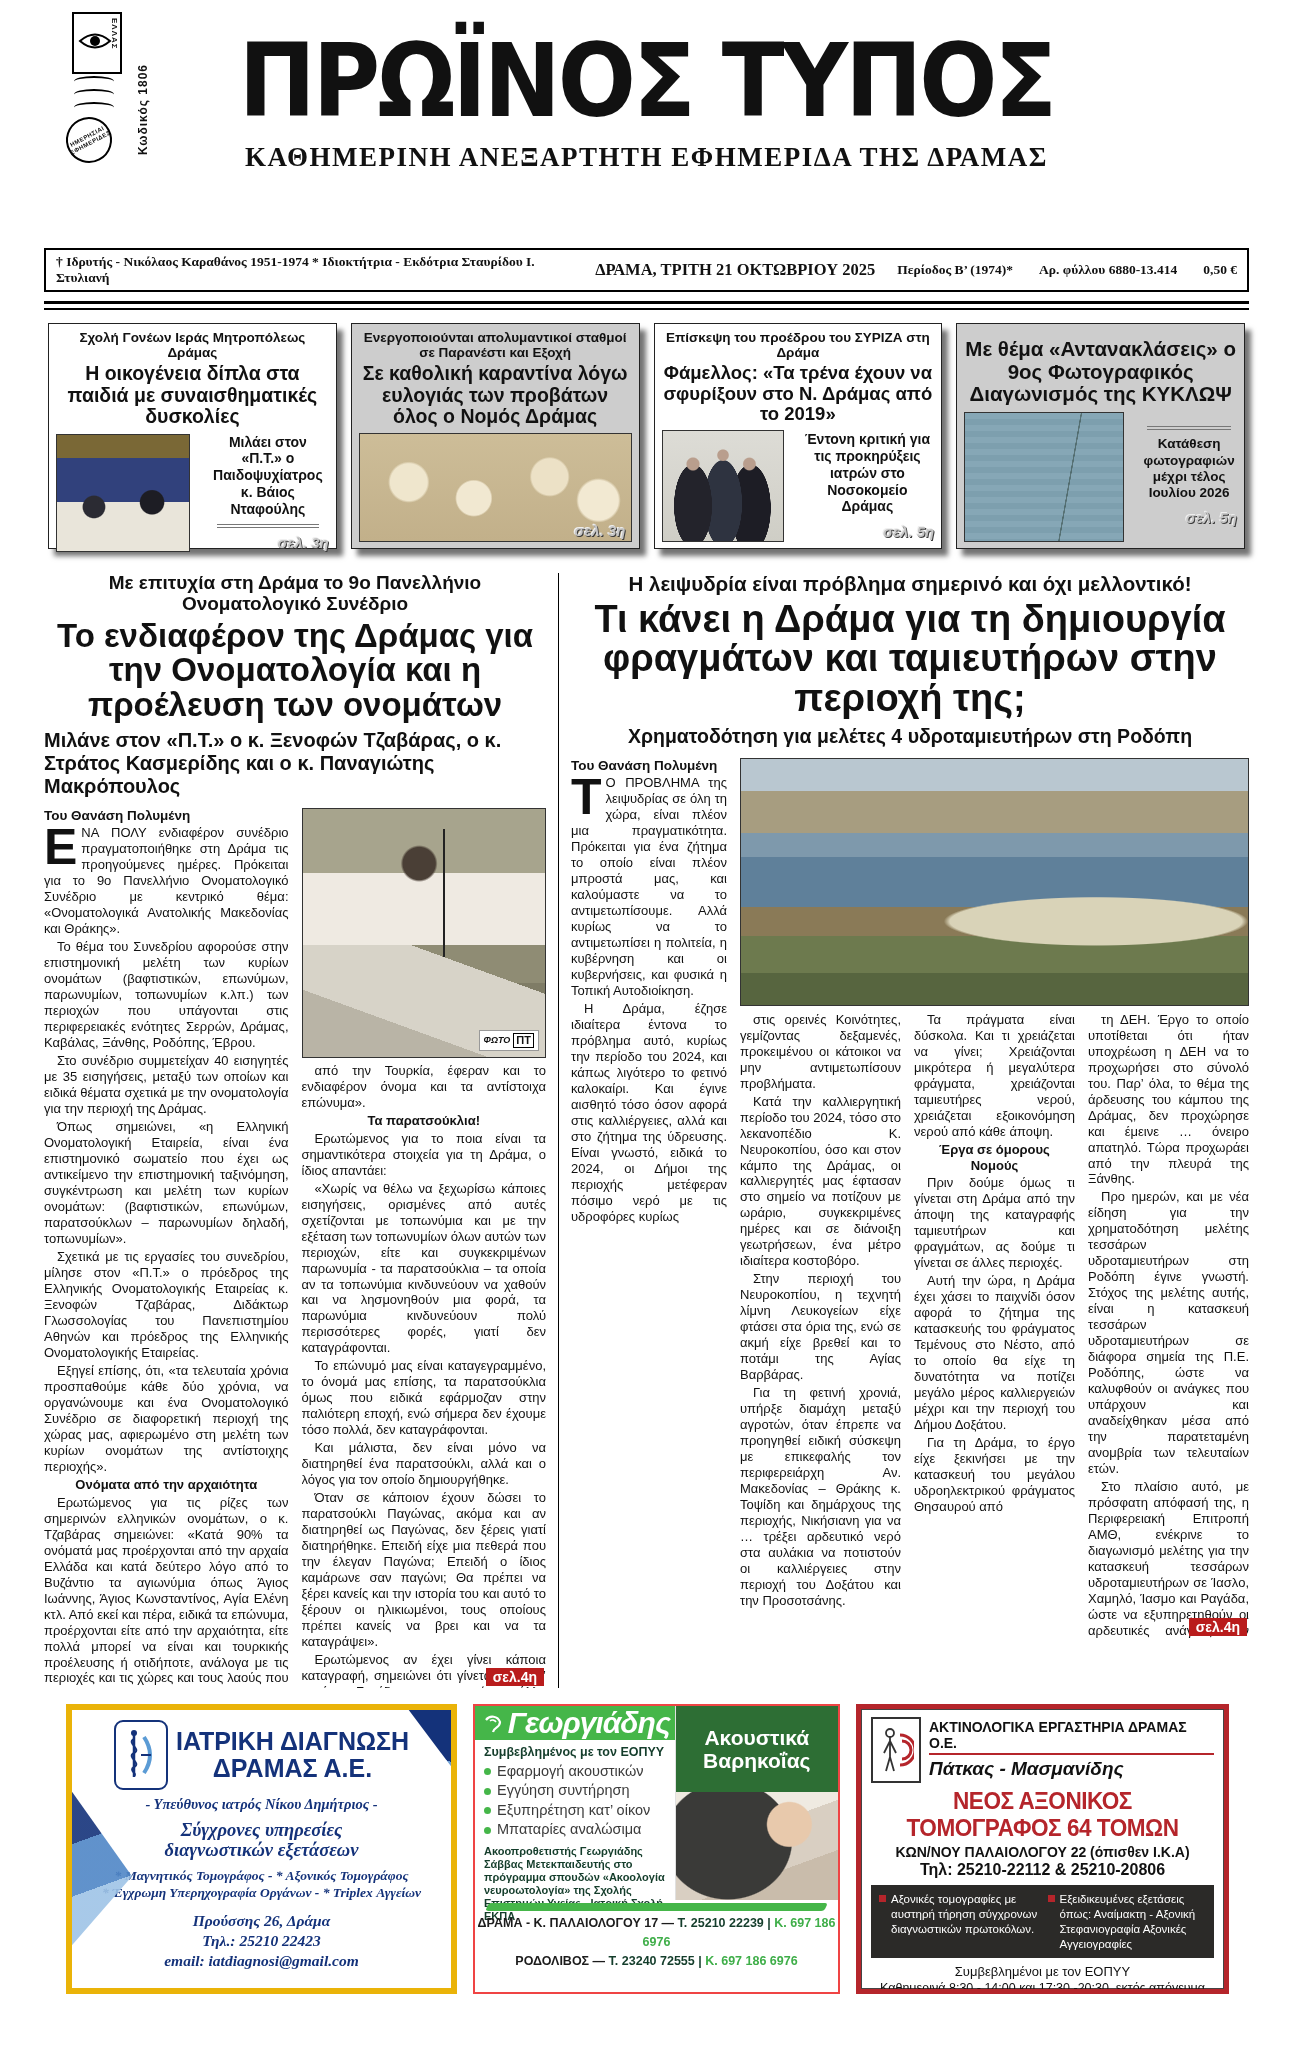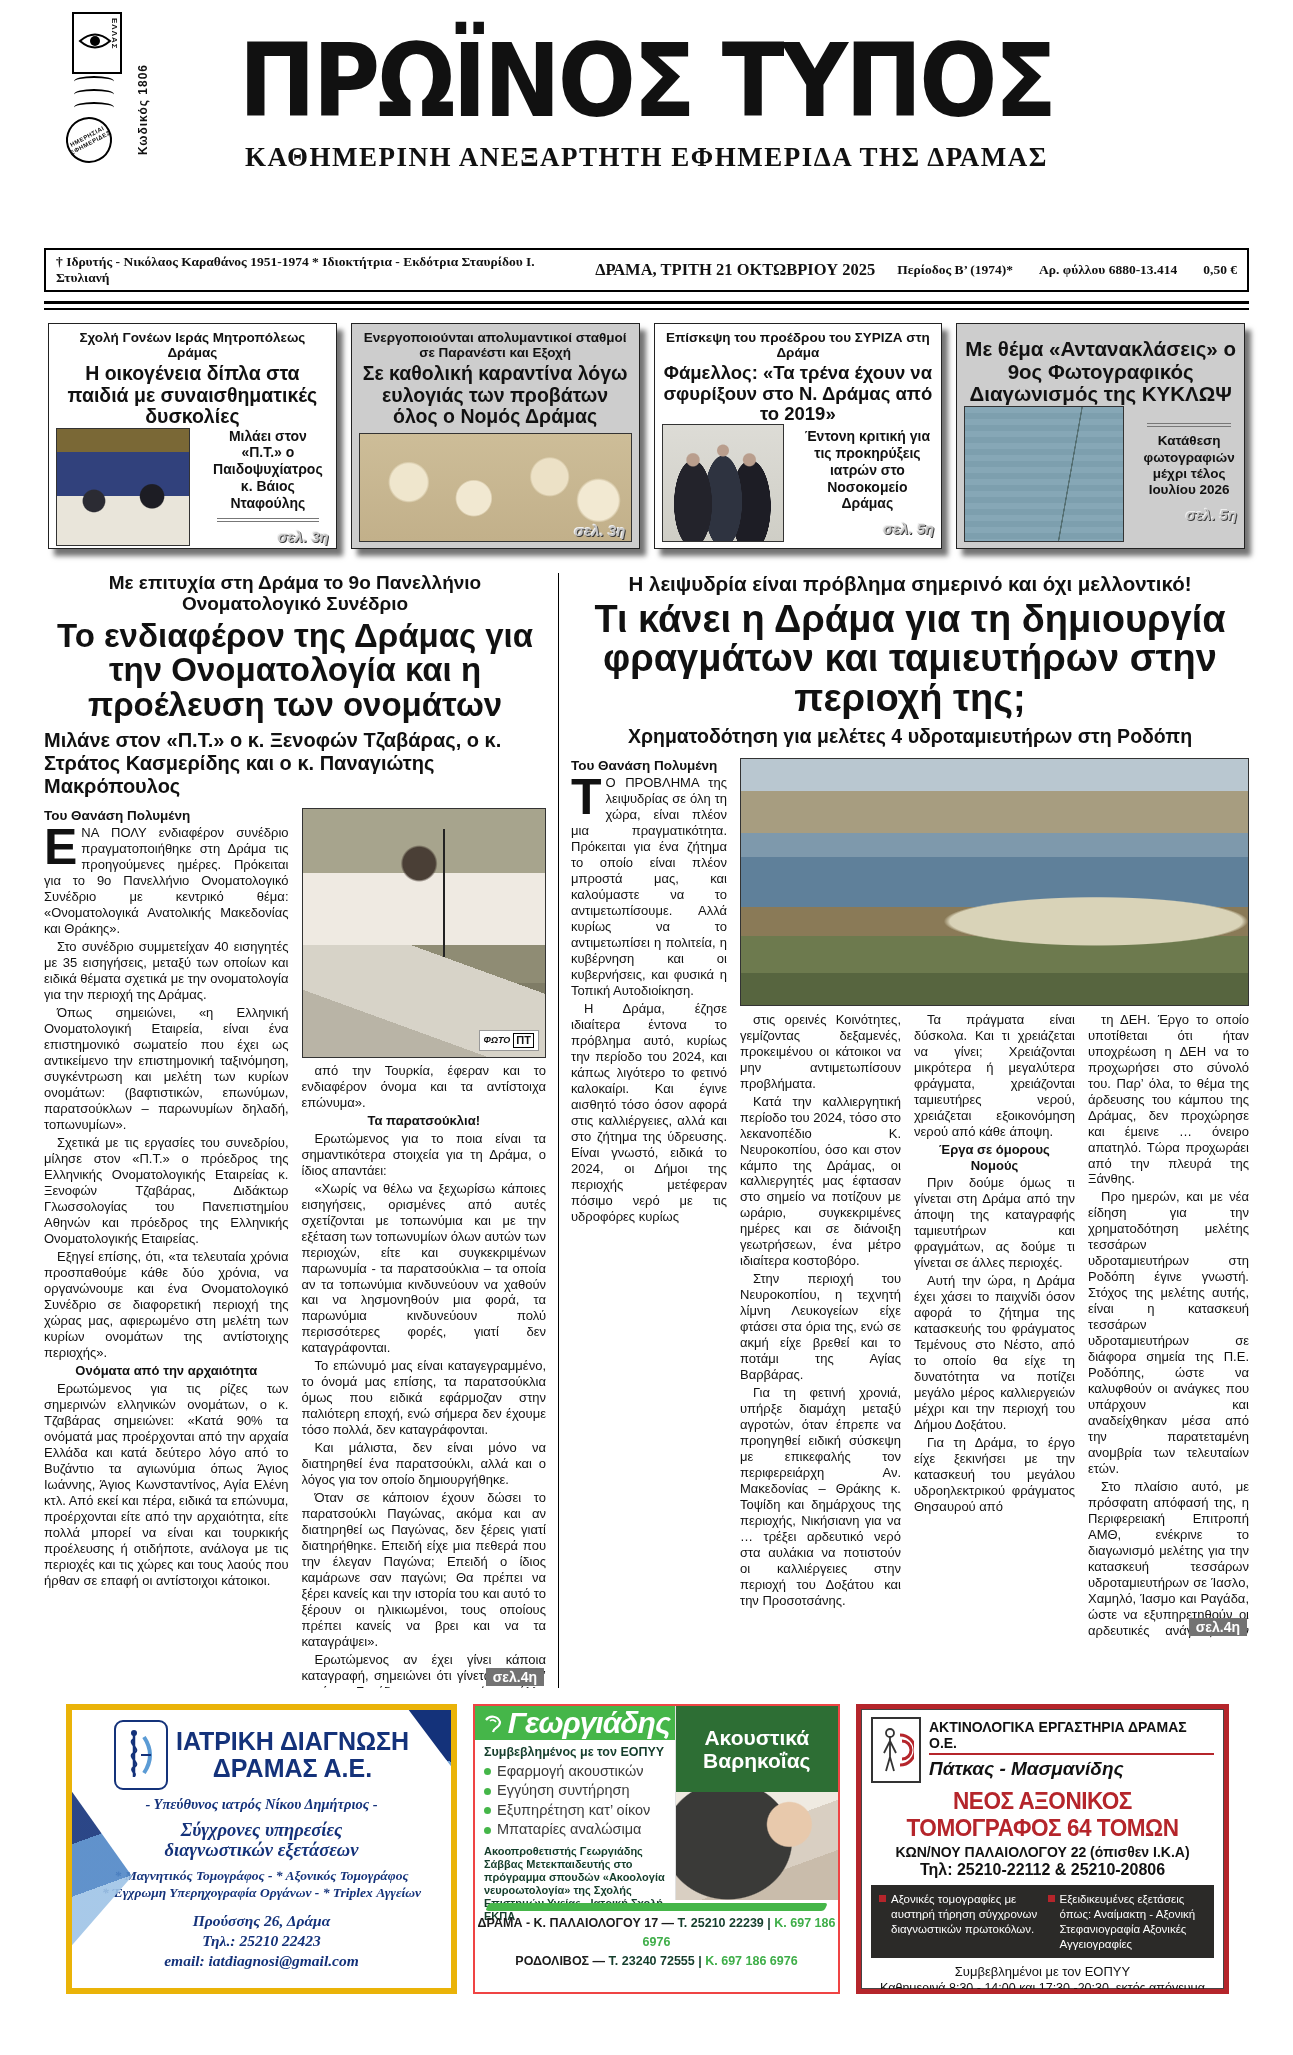--- a/index.html
+++ b/index.html
@@ -28,21 +28,21 @@
   .dl-left{flex:1;}
   .dl-right{display:flex;gap:26px;white-space:nowrap;font-size:13.5px;}
   .double-rule{margin:9px 44px 0;height:4px;border-top:3px solid #000;border-bottom:2px solid #000;}
   
   .top-boxes{display:flex;gap:14px;margin:13px 48px 0;border-radius:12px;}
   .tbox{flex:1;border:1px solid #222;box-shadow:6px 7px 5px rgba(0,0,0,.55);padding:6px 7px;height:226px;
         box-sizing:border-box;text-align:center;background:#fff;display:flex;flex-direction:column;}
   .tbox.gray{background:#cdcdcd;}
   .tk{font-weight:bold;font-size:13.5px;line-height:1.12;}
   .th{font-weight:bold;font-size:19.5px;line-height:1.1;margin-top:3px;}
-  .tbottom{display:flex;gap:17px;margin-top:0;flex:1;align-items:stretch;}
+  .tbottom{display:flex;gap:17px;margin-top:6px;flex:1;align-items:stretch;}
   .ph{border:1px solid #333;position:relative;overflow:hidden;flex:none;}
   .side-txt{flex:1;display:flex;flex-direction:column;justify-content:center;font-weight:bold;font-size:14px;line-height:1.2;}
   .side-rule{border-bottom:4px double #777;margin:6px 10px 0;}
   .emboss{font-style:italic;font-weight:bold;font-size:15px;color:#c6c6c6;
           text-shadow:1px 1px 0 #3c3c3c,-1px -1px 0 #efefef;}
   .emboss-overlay{position:absolute;right:5px;bottom:2px;}
   
   .photo-church{background:
      radial-gradient(circle at 28% 62%,#2b2b33 9%,transparent 10%),
      radial-gradient(circle at 72% 58%,#1d1d24 10%,transparent 11%),
@@ -95,21 +95,21 @@
   .sub{font-weight:bold;font-size:20px;line-height:1.15;}
   .art-right .sub{text-align:center;font-size:19.5px;}
   .cols{display:flex;gap:13px;margin-top:10px;height:880px;overflow:hidden;}
   .col{flex:1;min-width:0;overflow:hidden;position:relative;}
   .para{margin:0 0 2px;font-size:13px;line-height:1.23;text-align:justify;text-indent:13px;}
   .para.byline{text-indent:0;font-weight:bold;font-size:13.5px;margin-bottom:1px;}
   .para.bold{text-indent:0;font-weight:bold;text-align:center;margin:2px 0;}
   .para.cap{text-indent:0;}
   .dropcap{float:left;font-size:50px;line-height:40px;font-weight:bold;margin:2px 4px 0 0;}
   .col2-photo{height:248px;border:1px solid #333;position:relative;margin-bottom:5px;overflow:hidden;}
-  .badge{background:#737373;color:#fff;font-weight:bold;font-size:14px;padding:1px 7px;display:inline-block;}
+  .badge{background:#b91c1c;color:#fff;font-weight:bold;font-size:14px;padding:1px 7px;display:inline-block;}
   .badge-abs{position:absolute;right:2px;bottom:2px;}
   .rbody{display:flex;gap:13px;margin-top:10px;height:880px;overflow:hidden;}
   .rcol1{width:156px;flex:none;overflow:hidden;}
   .rright{flex:1;min-width:0;display:flex;flex-direction:column;}
   .r-photo{height:246px;border:1px solid #333;position:relative;margin-bottom:6px;overflow:hidden;}
   .rcols{flex:1;display:flex;gap:13px;overflow:hidden;}
   .rcols .col{flex:1;}
   
   .ads{display:flex;gap:16px;margin:16px 64px 0 66px;}
   .ad{flex:1;height:290px;box-sizing:border-box;position:relative;overflow:hidden;}
@@ -249,20 +249,21 @@
   <main class="main">
 
     <section class="art-left">
       <div class="kick">Με επιτυχία στη Δράμα το 9ο Πανελλήνιο Ονοματολογικό Συνέδριο</div>
       <h2 class="hl-big">Το  ενδιαφέρον της Δράμας για την Ονοματολογία και η προέλευση των ονομάτων</h2>
       <div class="sub">Μιλάνε στον «Π.Τ.» ο κ. Ξενοφών Τζαβάρας, ο κ. Στράτος Κασμερίδης και ο κ. Παναγιώτης Μακρόπουλος</div>
       <div class="cols">
         <div class="col">
             <p class="para byline">Του Θανάση Πολυμένη</p>
             <p class="para cap"><span class="dropcap">Ε</span>ΝΑ ΠΟΛΥ ενδιαφέρον συνέδριο πραγματοποιήθηκε στη Δράμα τις προηγούμενες ημέρες. Πρόκειται για το 9ο Πανελλήνιο Ονοματολογικό Συνέδριο με κεντρικό θέμα: «Ονοματολογικά Ανατολικής Μακεδονίας και Θράκης».</p>
+            <p class="para">Το θέμα του Συνεδρίου αφορούσε στην επιστημονική μελέτη των κυρίων ονομάτων (βαφτιστικών, επωνύμων, παρωνυμίων, τοπωνυμίων κ.λπ.) των περιοχών που υπάγονται στις περιφερειακές ενότητες Σερρών, Δράμας, Καβάλας, Ξάνθης, Ροδόπης, Έβρου.</p>
             <p class="para">Στο συνέδριο συμμετείχαν 40 εισηγητές με 35 εισηγήσεις, μεταξύ των οποίων και ειδικά θέματα σχετικά με την ονοματολογία για την περιοχή της Δράμας.</p>
             <p class="para">Όπως σημειώνει, «η Ελληνική Ονοματολογική Εταιρεία, είναι ένα επιστημονικό σωματείο που έχει ως αντικείμενο την επιστημονική ταξινόμηση, συγκέντρωση και μελέτη των κυρίων ονομάτων: (βαφτιστικών, επωνύμων, παρατσούκλων – παρωνυμίων δηλαδή, τοπωνυμίων».</p>
             <p class="para">Σχετικά με τις εργασίες του συνεδρίου, μίλησε στον «Π.Τ.» ο πρόεδρος της Ελληνικής Ονοματολογικής Εταιρείας κ. Ξενοφών Τζαβάρας, Διδάκτωρ Γλωσσολογίας του Πανεπιστημίου Αθηνών και πρόεδρος της Ελληνικής Ονοματολογικής Εταιρείας.</p>
             <p class="para">Εξηγεί επίσης, ότι, «τα τελευταία χρόνια προσπαθούμε κάθε δύο χρόνια, να οργανώνουμε και ένα Ονοματολογικό Συνέδριο σε διαφορετική περιοχή της χώρας μας, αφιερωμένο στη μελέτη των κυρίων ονομάτων της αντίστοιχης περιοχής».</p>
             <p class="para bold">Ονόματα από την αρχαιότητα</p>
             <p class="para">Ερωτώμενος για τις ρίζες των σημερινών ελληνικών ονομάτων, ο κ. Τζαβάρας σημειώνει: «Κατά 90% τα ονόματά μας προέρχονται από την αρχαία Ελλάδα και κατά δεύτερο λόγο από το Βυζάντιο τα αγιωνύμια όπως Άγιος Ιωάννης, Άγιος Κωνσταντίνος, Αγία Ελένη κτλ. Από εκεί και πέρα, ειδικά τα επώνυμα, προέρχονται είτε από την αρχαιότητα, είτε πολλά μπορεί να είναι και τουρκικής προέλευσης ή οτιδήποτε, ανάλογα με τις περιοχές και τις χώρες και τους λαούς που ήρθαν σε επαφή οι αντίστοιχοι κάτοικοι.</p>
           </div>
         <div class="col">
           <div class="col2-photo photo-podium">
             <div class="mic-line"></div>

